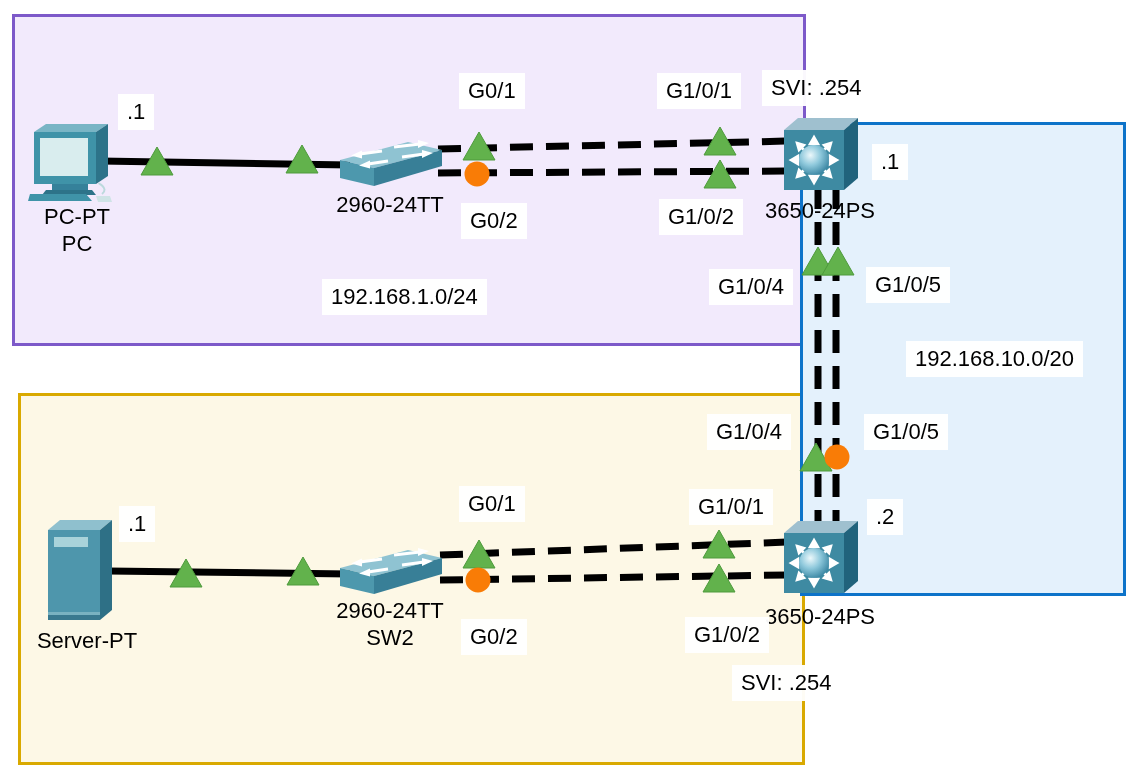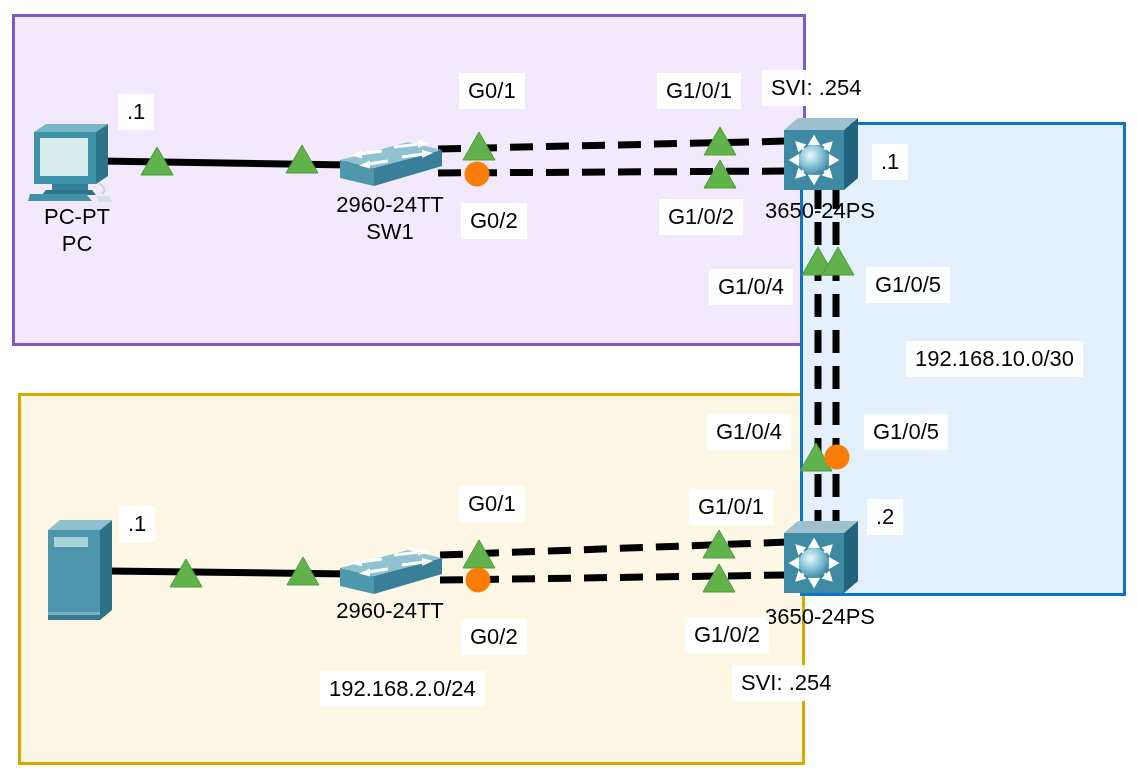--- a/index.html
+++ b/index.html
@@ -156,29 +156,30 @@
     </g>
     <circle cx="30" cy="42" r="15" fill="url(#sph2)"></circle>
   </svg>
 
   <div class="devname" style="left:-8px;top:203px">
     <div>PC-PT</div>
     <div>PC</div>
   </div>
   <div class="devname" style="left:305px;top:191px">
     <div>2960-24TT</div>
-    <div>SW1</div>
   </div>
   <div class="devname" style="left:735px;top:197px">
     <div>3650-24PS</div>
   </div>
   <div class="devname" style="left:2px;top:627px">
+    <div>Server-PT</div>
   </div>
   <div class="devname" style="left:305px;top:597px">
     <div>2960-24TT</div>
+    <div>SW2</div>
   </div>
   <div class="devname" style="left:735px;top:603px">
     <div>3650-24PS</div>
   </div>
 
   <svg class="layer indicators-layer">
     <g fill="#62b24c" stroke="#4e9a3c" stroke-width="1">
       <polygon points="141,175 173,175 157,147"></polygon>
       <polygon points="286,173 318,173 302,145"></polygon>
       <polygon points="463,160 495,160 479,132"></polygon>
@@ -200,27 +201,27 @@
     </g>
   </svg>
 
   <div class="note" style="left:118px;top:94px">.1</div>
   <div class="note" style="left:459px;top:73px">G0/1</div>
   <div class="note" style="left:461px;top:203px">G0/2</div>
   <div class="note" style="left:657px;top:73px">G1/0/1</div>
   <div class="note" style="left:762px;top:70px">SVI: .254</div>
   <div class="note" style="left:872px;top:144px">.1</div>
   <div class="note" style="left:659px;top:199px">G1/0/2</div>
+  <div class="note" style="left:322px;top:279px">192.168.1.0/24</div>
   <div class="note" style="left:709px;top:269px">G1/0/4</div>
   <div class="note" style="left:866px;top:267px">G1/0/5</div>
-  <div class="note" style="left:906px;top:341px">192.168.10.0/30</div>
+  <div class="note" style="left:906px;top:341px">192.168.10.0/20</div>
   <div class="note" style="left:707px;top:414px">G1/0/4</div>
   <div class="note" style="left:864px;top:414px">G1/0/5</div>
   <div class="note" style="left:119px;top:506px">.1</div>
   <div class="note" style="left:459px;top:486px">G0/1</div>
   <div class="note" style="left:461px;top:619px">G0/2</div>
   <div class="note" style="left:689px;top:489px">G1/0/1</div>
   <div class="note" style="left:867px;top:499px">.2</div>
   <div class="note" style="left:685px;top:617px">G1/0/2</div>
-  <div class="note" style="left:320px;top:671px">192.168.2.0/24</div>
   <div class="note" style="left:732px;top:665px">SVI: .254</div>
 
 </div>
 
 </body></html>

